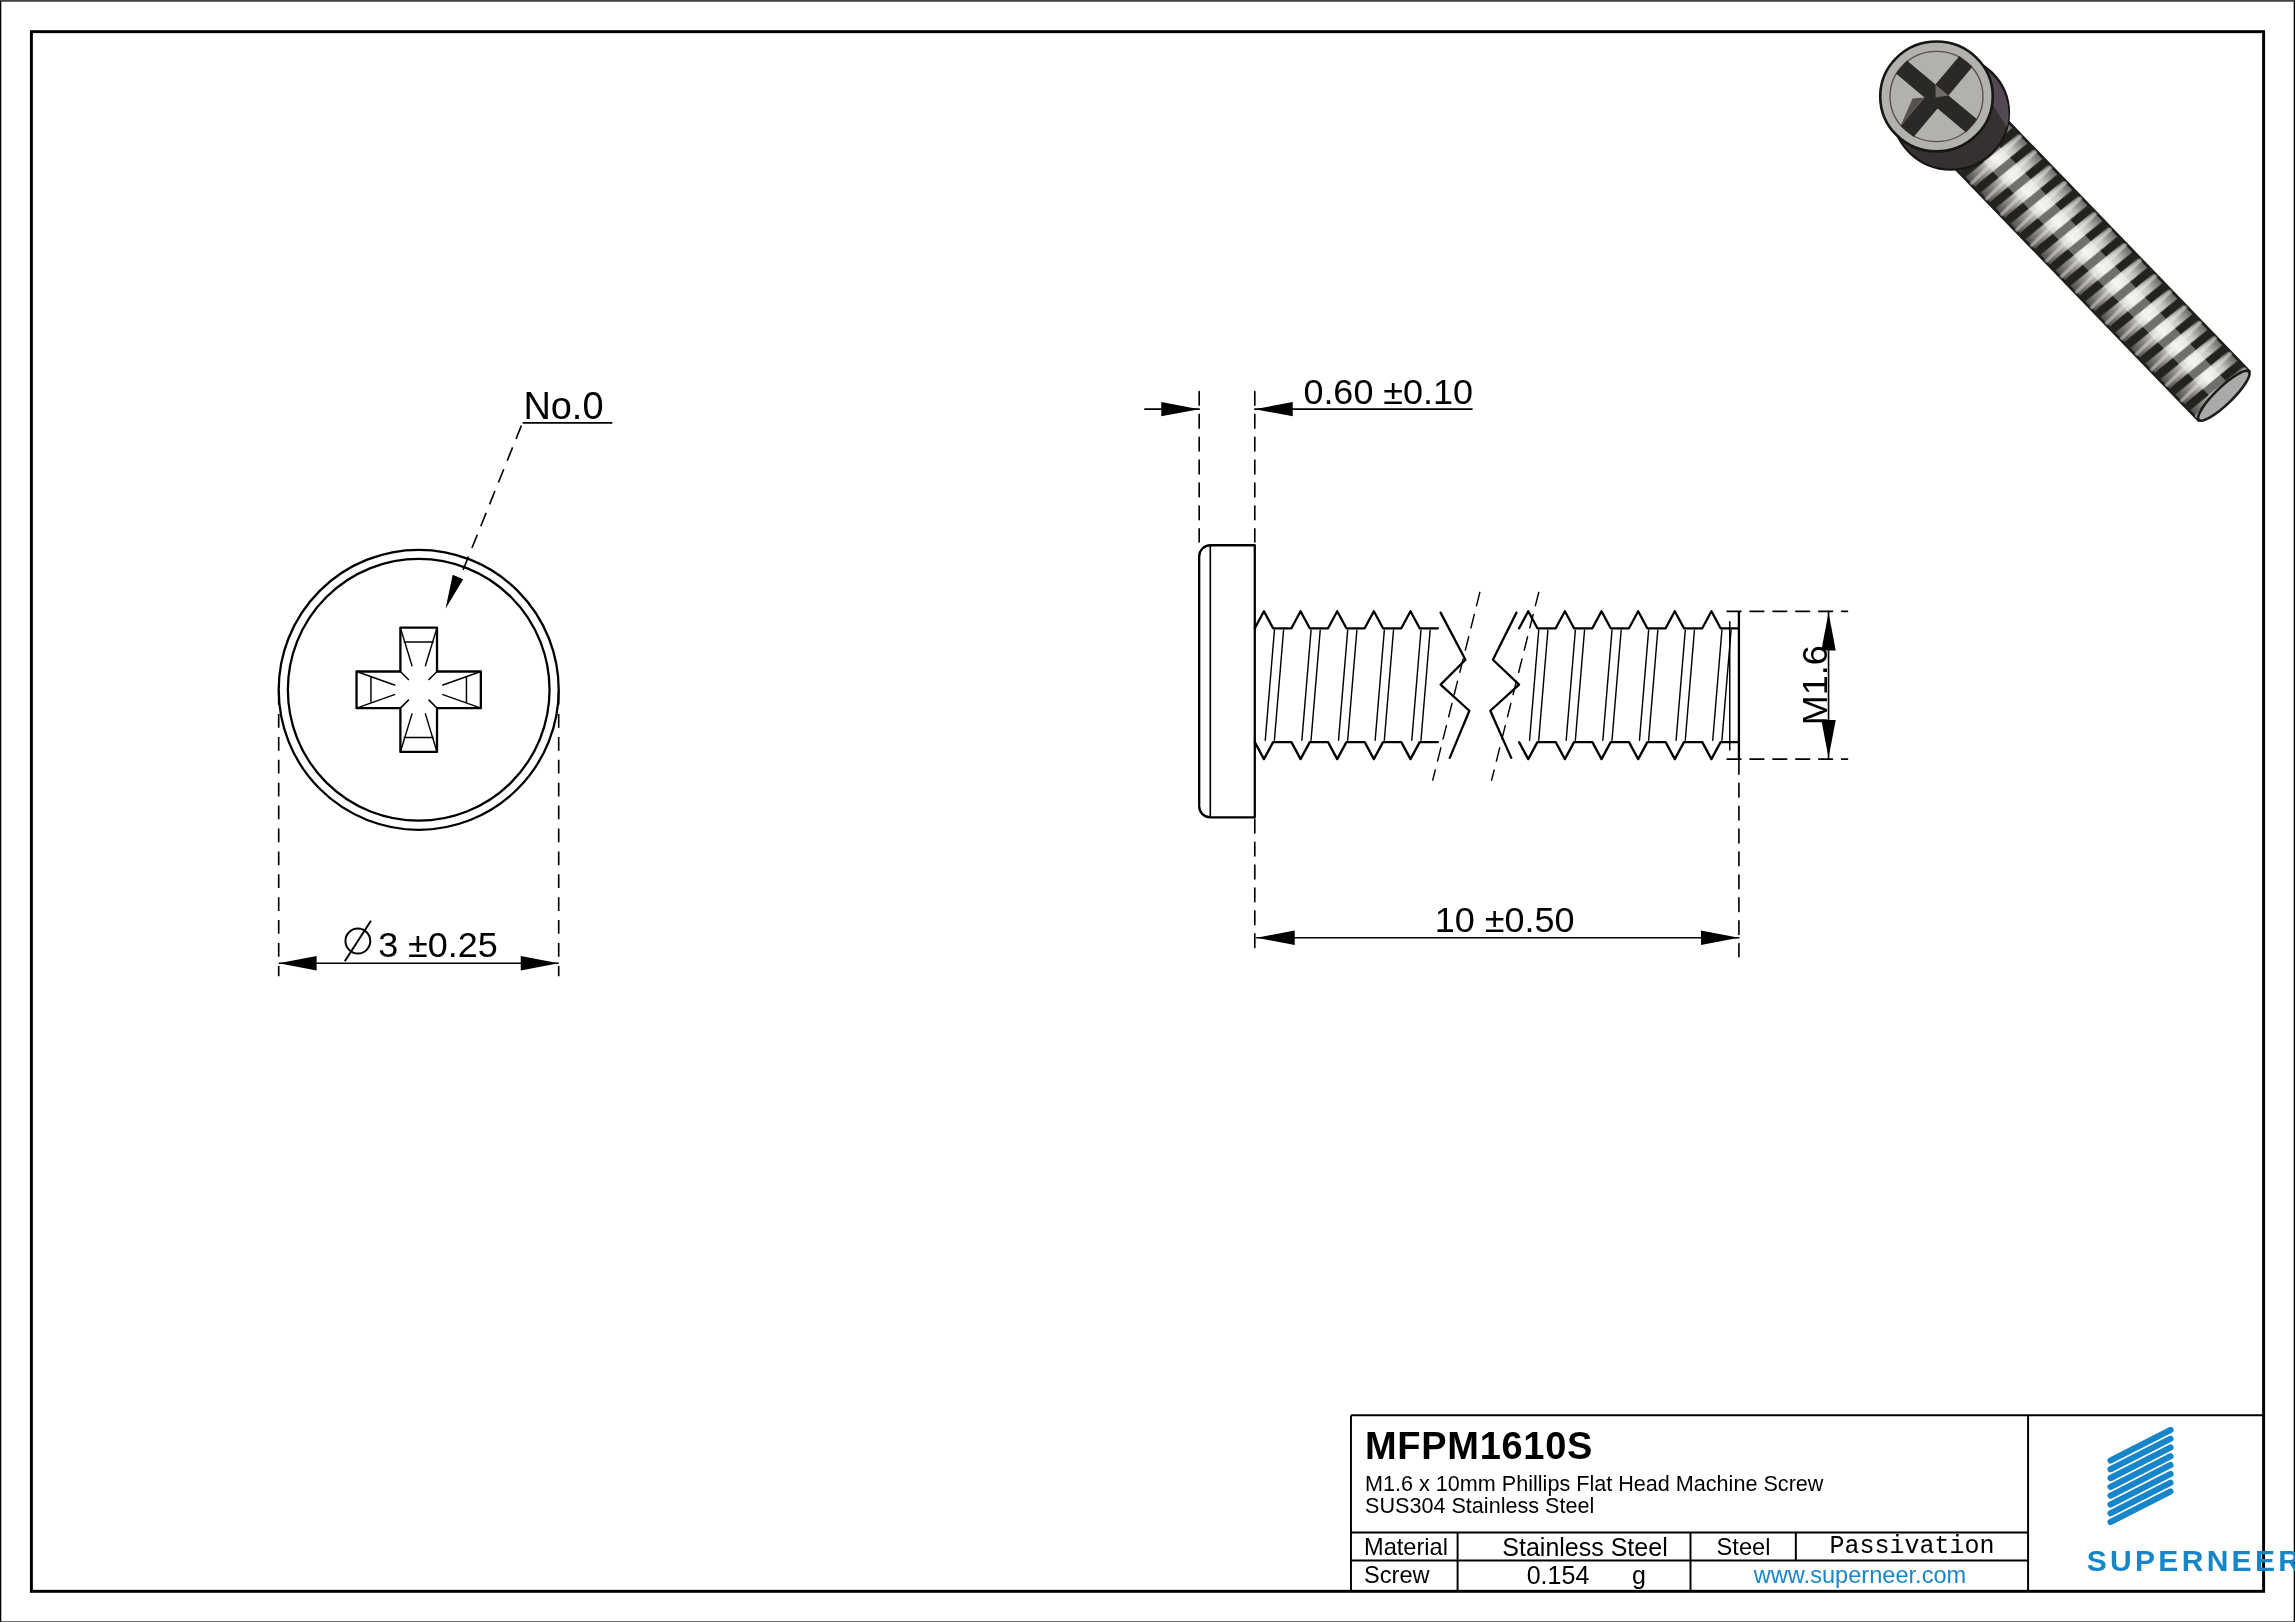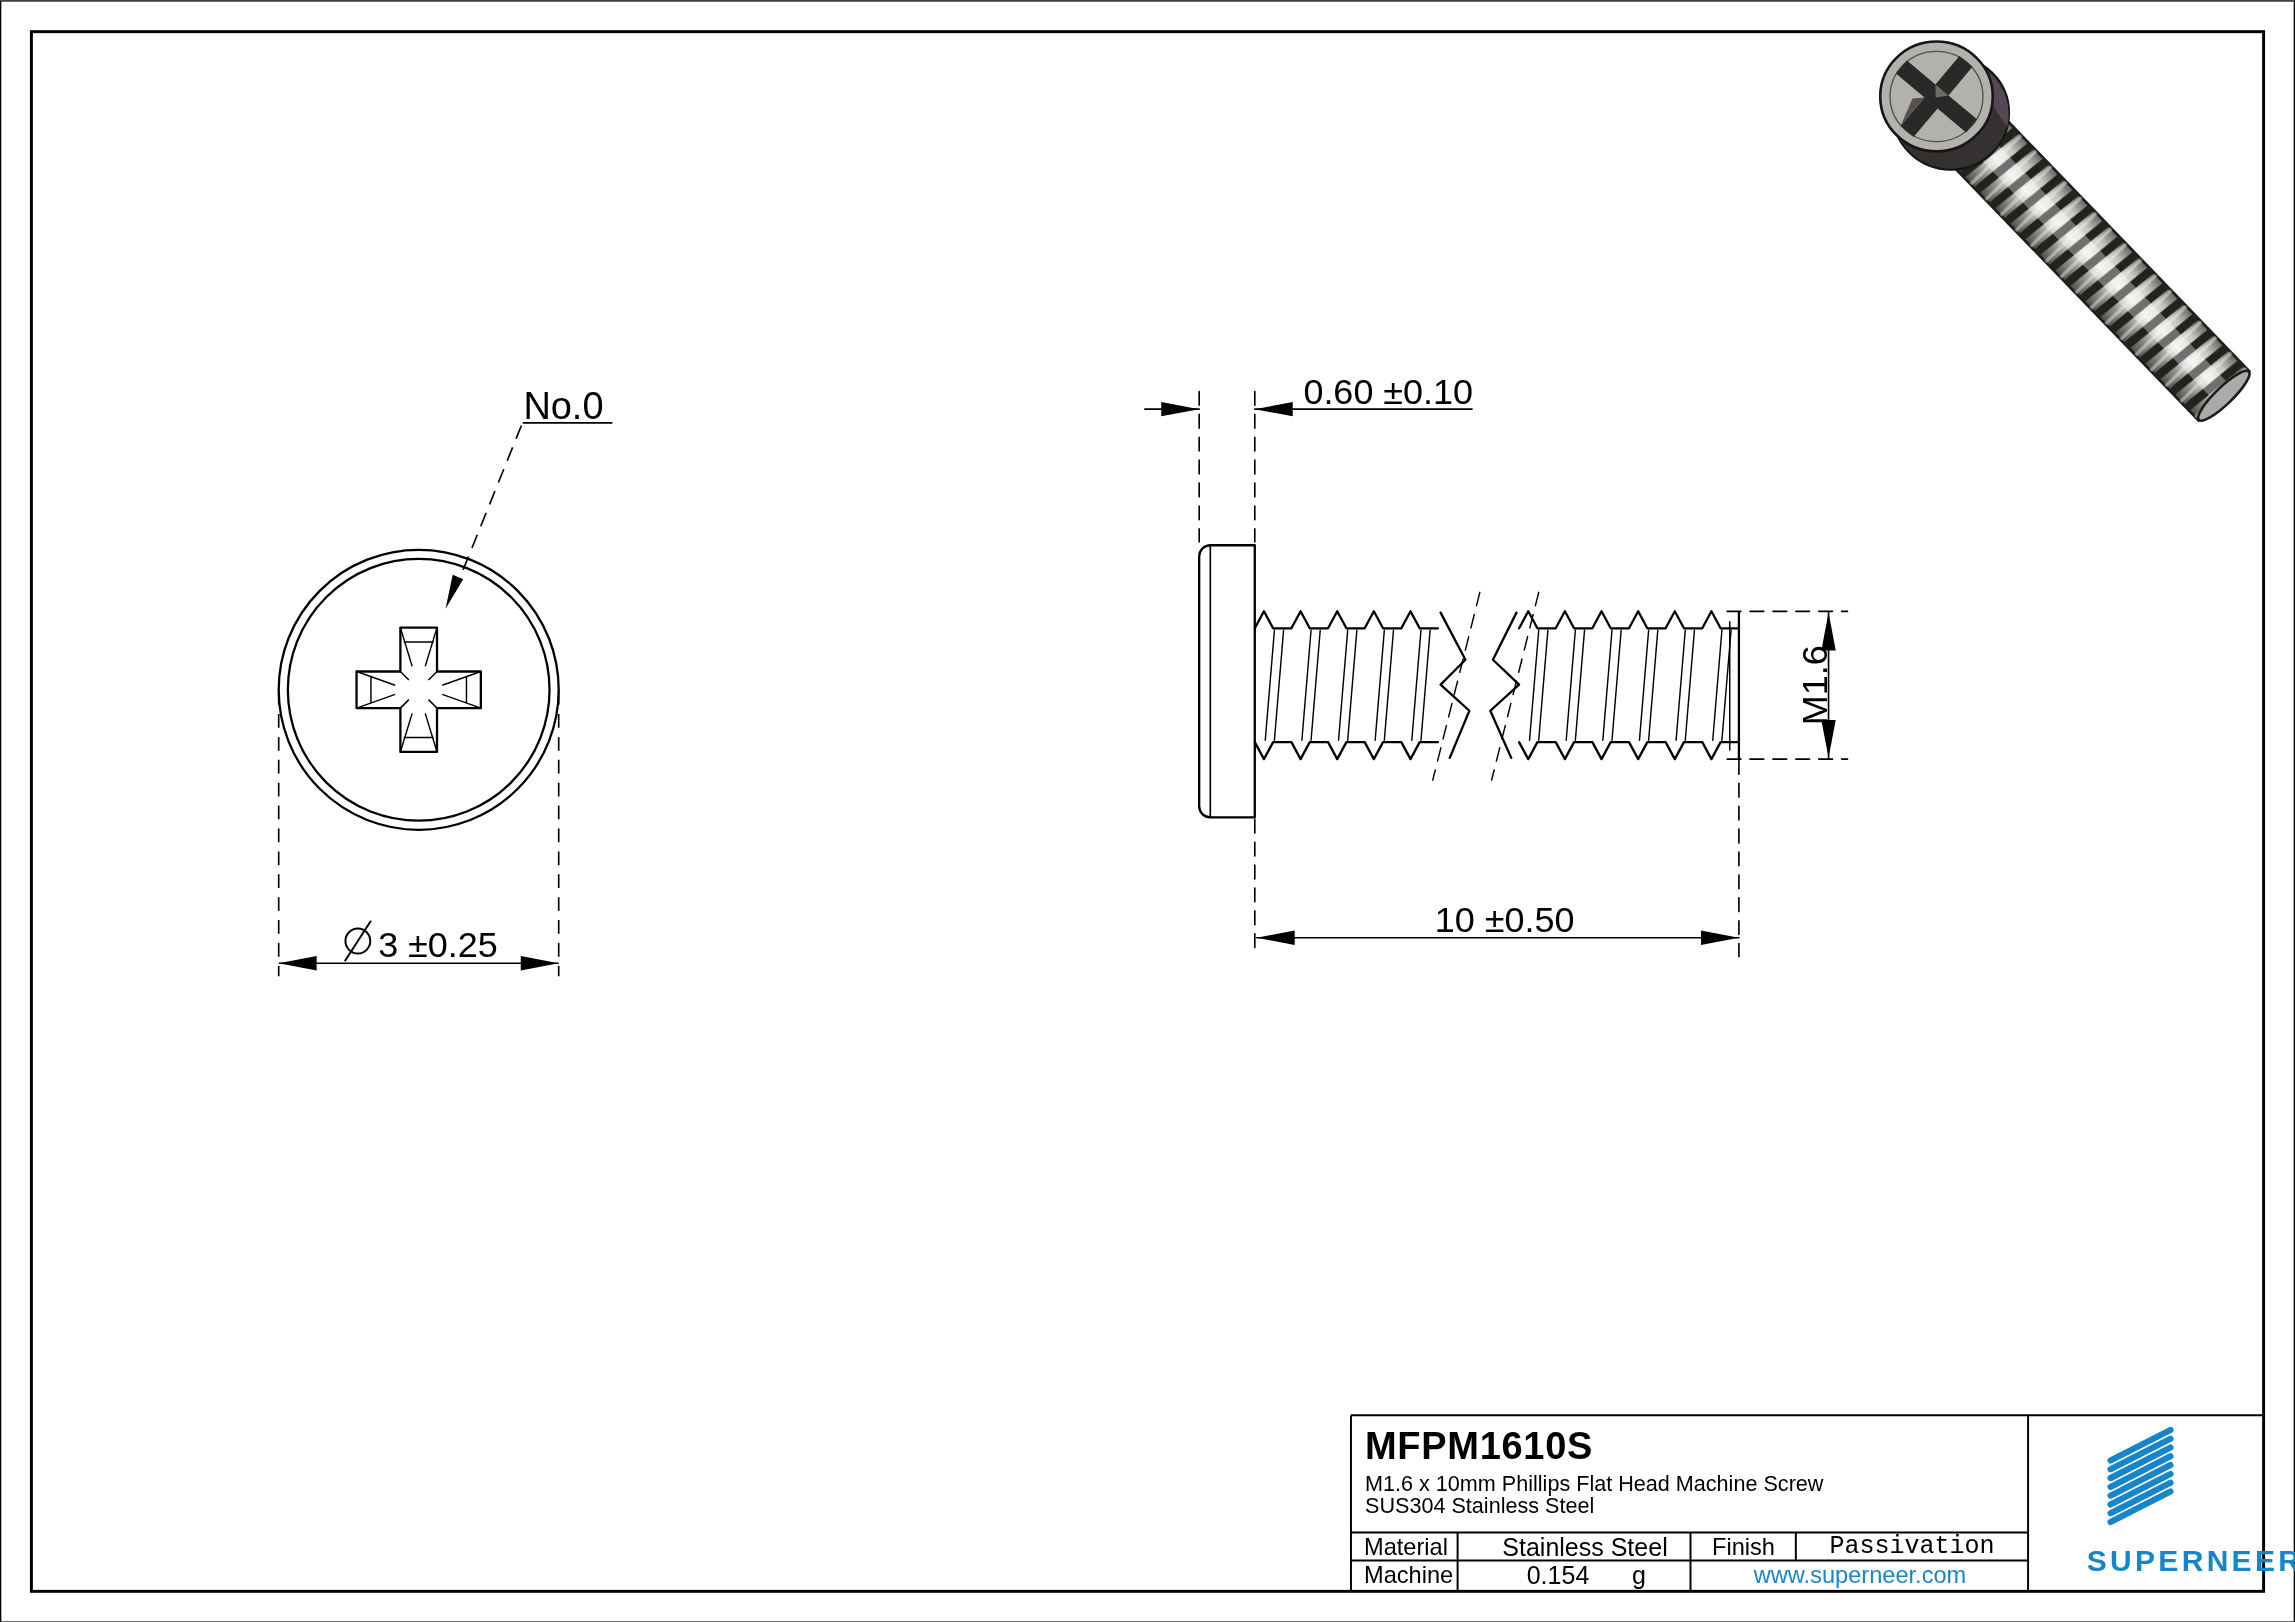--- a/index.html
+++ b/index.html
@@ -169,24 +169,24 @@
     <text x="578" y="1462" font-size="55">3 ±0.25</text>
   </svg>
 
 
   <div class="t" style="left:1365px;top:1427px;font-size:38px;font-weight:bold;letter-spacing:0.7px;">MFPM1610S</div>
   <div class="t" style="left:1365px;top:1473px;font-size:21.6px;">M1.6 x 10mm Phillips Flat Head Machine Screw</div>
   <div class="t" style="left:1365px;top:1495px;font-size:21.6px;">SUS304 Stainless Steel</div>
 
   <div class="t" style="left:1364px;top:1533px;width:92px;height:28px;line-height:28px;font-size:23.6px;">Material</div>
   <div class="t cellc" style="left:1458px;top:1533px;width:254px;height:28px;line-height:28px;font-size:25px;">Stainless Steel</div>
-  <div class="t cellc" style="left:1691px;top:1533px;width:105px;height:28px;line-height:28px;font-size:23.6px;">Finish</div>
+  <div class="t cellc" style="left:1691px;top:1533px;width:105px;height:28px;line-height:28px;font-size:23.6px;">Steel</div>
   <div class="t cellc" style="left:1796px;top:1533px;width:232px;height:28px;line-height:28px;font-size:25px;font-family:Liberation Mono, monospace;">Passivation</div>
 
-  <div class="t" style="left:1364px;top:1561px;width:92px;height:29.4px;line-height:29.4px;font-size:23.6px;">Machine</div>
+  <div class="t" style="left:1364px;top:1561px;width:92px;height:29.4px;line-height:29.4px;font-size:23.6px;">Screw</div>
   <div class="t cellc" style="left:1458px;top:1561px;width:200px;height:29.4px;line-height:29.4px;font-size:25px;">0.154</div>
   <div class="t cellc" style="left:1616px;top:1561px;width:46px;height:29.4px;line-height:29.4px;font-size:25px;">g</div>
   <div class="t cellc blue" style="left:1691px;top:1561px;width:338px;height:29.4px;line-height:29.4px;font-size:23.6px;">www.superneer.com</div>
 
   <div class="t" style="left:2104px;top:1427px;width:73px;height:99px;">
     <svg width="73" height="99" viewBox="0 0 112 152">
       <g stroke="#1786c8" stroke-width="9.5" stroke-linecap="round">
         <line x1="10" y1="146" x2="102" y2="99"></line>
         <line x1="10" y1="132.5" x2="102" y2="85.5"></line>
         <line x1="10" y1="119" x2="102" y2="72"></line>

